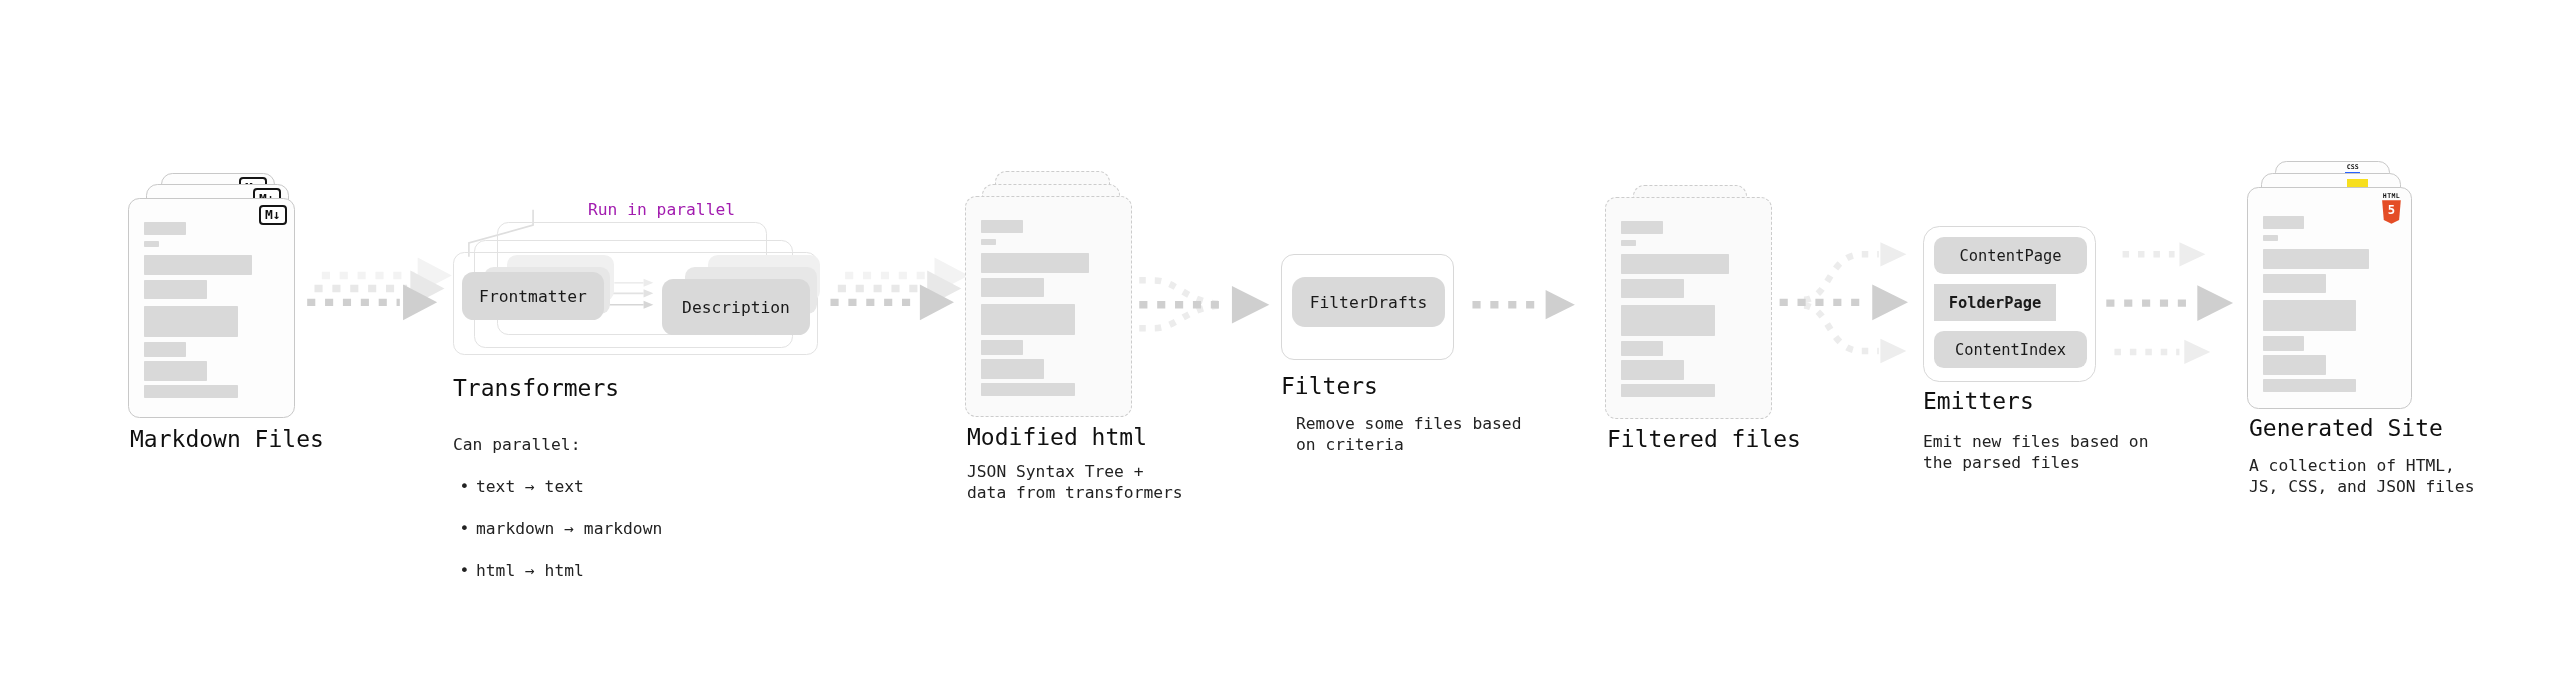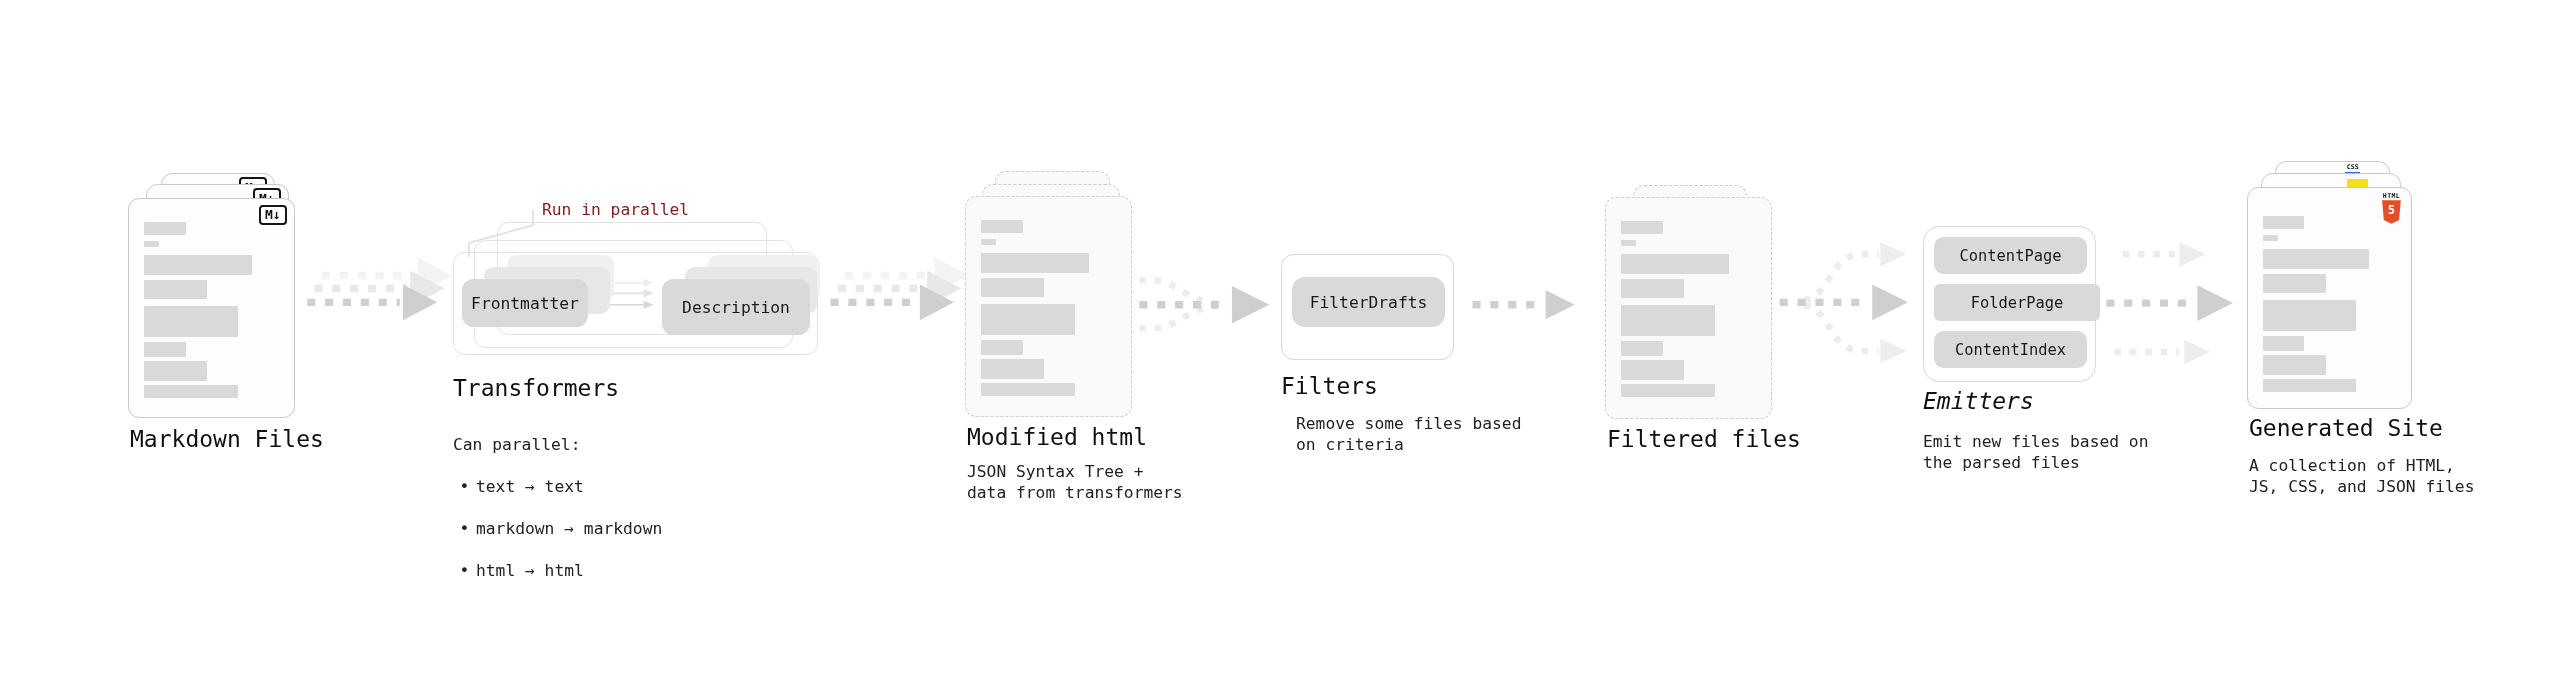--- a/index.html
+++ b/index.html
@@ -39,21 +39,21 @@
   .obox.strong{border-color:#d8d8d8;border-radius:13px;background:#fff;}
   
   .pill{position:absolute;box-sizing:border-box;background:#d9d9d9;border-radius:11.4px;
     display:flex;align-items:center;justify-content:center;font-size:16.3px;color:#1a1a1a;}
   .ghost{position:absolute;border-radius:9.8px;}
   .g1{background:#e7e7e7;}
   .g2{background:#f0f0f0;}
   
   .sec-label{position:absolute;font-size:23px;font-weight:500;color:#101010;line-height:28px;white-space:nowrap;z-index:5;}
   .sec-desc{position:absolute;font-size:16.3px;color:#222;line-height:21px;white-space:pre-line;z-index:5;}
-  .annotation{position:absolute;font-size:16.3px;color:#7f1d1d;white-space:nowrap;z-index:5;}
+  .annotation{position:absolute;font-size:16.3px;color:#a21caf;white-space:nowrap;z-index:5;margin-left:46px;}
   .bullet{display:flex;}
   .bullet .dot{width:23px;text-align:center;}
   
   .dashMain{stroke:#cfcfcf;stroke-width:9;stroke-dasharray:10 12;fill:none;}
   .dashG1{stroke:#e8e8e8;stroke-width:9;stroke-dasharray:10 12;fill:none;}
   .dashG2{stroke:#f3f3f3;stroke-width:9;stroke-dasharray:10 12;fill:none;}
   .dashLight{stroke:#ececec;stroke-width:8;stroke-dasharray:8 11;fill:none;}
   .headMain{fill:#cfcfcf;}
   .headG1{fill:#e8e8e8;}
   .headG2{fill:#f3f3f3;}
@@ -155,21 +155,21 @@
     </div>
   </div>
   <div class="sec-label" style="left:130px;top:425px;">Markdown Files</div>
 
   <div class="obox z1" style="left:497px;top:222px;width:270px;height:113px;"></div>
   <div class="obox z1" style="left:474px;top:240px;width:319px;height:108px;"></div>
   <div class="obox z1" style="left:453px;top:252px;width:365px;height:103px;"></div>
 
   <div class="ghost g2 z2" style="left:507px;top:255px;width:107px;height:46px;"></div>
   <div class="ghost g1 z2" style="left:484px;top:267px;width:126px;height:47px;"></div>
-  <div class="pill z3" style="left:462px;top:279px;width:126px;height:48px;">Frontmatter</div>
+  <div class="pill z3" style="left:462px;top:272px;width:142px;height:48px;">Frontmatter</div>
 
   <div class="ghost g2 z2" style="left:708px;top:255px;width:112px;height:46px;"></div>
   <div class="ghost g1 z2" style="left:685px;top:267px;width:132px;height:47px;"></div>
   <div class="pill z3" style="left:662px;top:279px;width:148px;height:56px;">Description</div>
 
   <div class="annotation" style="left:542px;top:200px;">Run in parallel</div>
 
   <div class="sec-label" style="left:453px;top:374px;">Transformers</div>
   <div class="sec-desc" style="left:453px;top:413px;">
     <div>Can parallel:</div>
@@ -212,23 +212,23 @@
       <div class="bar w70 h38 mt8"></div>
       <div class="bar w31 h18 mt7"></div>
       <div class="bar w47 h24 mt5"></div>
       <div class="bar w70 h16 mt6"></div>
     </div>
   </div>
   <div class="sec-label" style="left:1607px;top:425px;">Filtered files</div>
 
   <div class="obox strong z1" style="left:1923px;top:226px;width:173px;height:156px;border-radius:16.3px;"></div>
   <div class="pill z2" style="left:1934px;top:237px;width:153px;height:37px;border-radius:9.8px;font-size:15.4px;">ContentPage</div>
-  <div class="pill z2" style="left:1934px;top:284px;width:166px;height:37px;border-radius:6px;font-size:15.4px;">FolderPage</div>
+  <div class="pill z2" style="left:1934px;top:284px;width:122px;height:37px;border-radius:0;font-size:15.4px;font-weight:bold;">FolderPage</div>
   <div class="pill z2" style="left:1934px;top:331px;width:153px;height:37px;border-radius:9.8px;font-size:15.4px;">ContentIndex</div>
-  <div class="sec-label" style="left:1923px;top:387px;font-style:italic;">Emitters</div>
+  <div class="sec-label" style="left:1923px;top:387px;">Emitters</div>
   <div class="sec-desc" style="left:1923px;top:431px;">Emit new files based on
 the parsed files</div>
 
   <div class="card z1" style="left:2275px;top:161px;width:115px;height:195px;">
     <div class="css-badge">
       <span class="txt">CSS</span>
       <div class="bar-b"></div>
     </div>
   </div>
   <div class="card z2" style="left:2261px;top:173px;width:140px;height:203px;">

